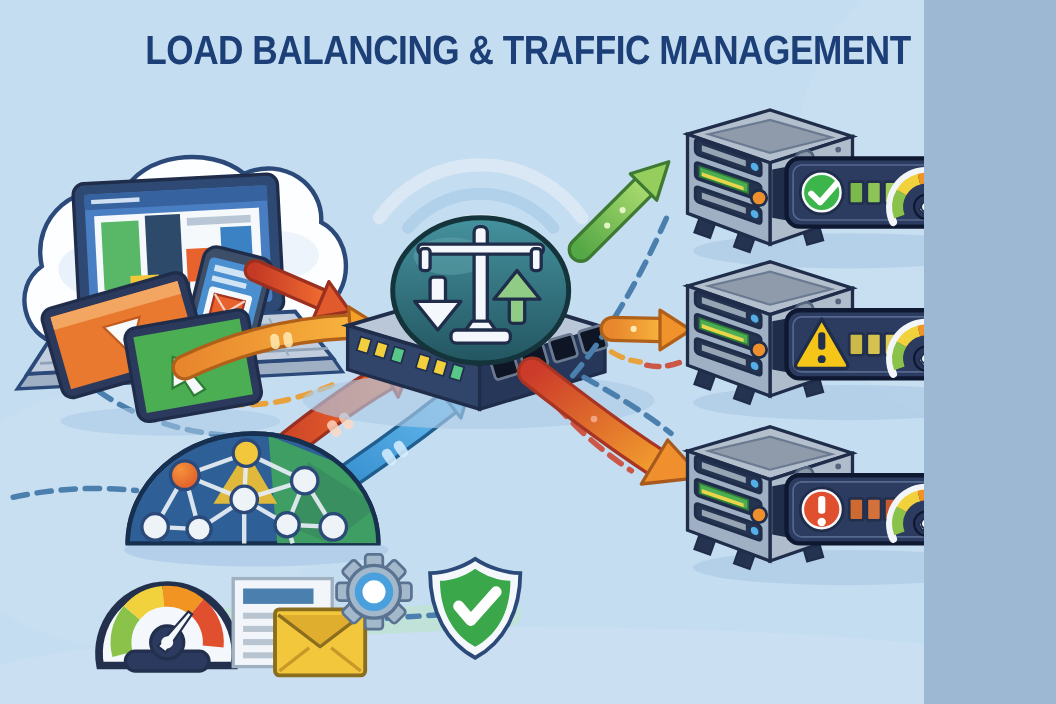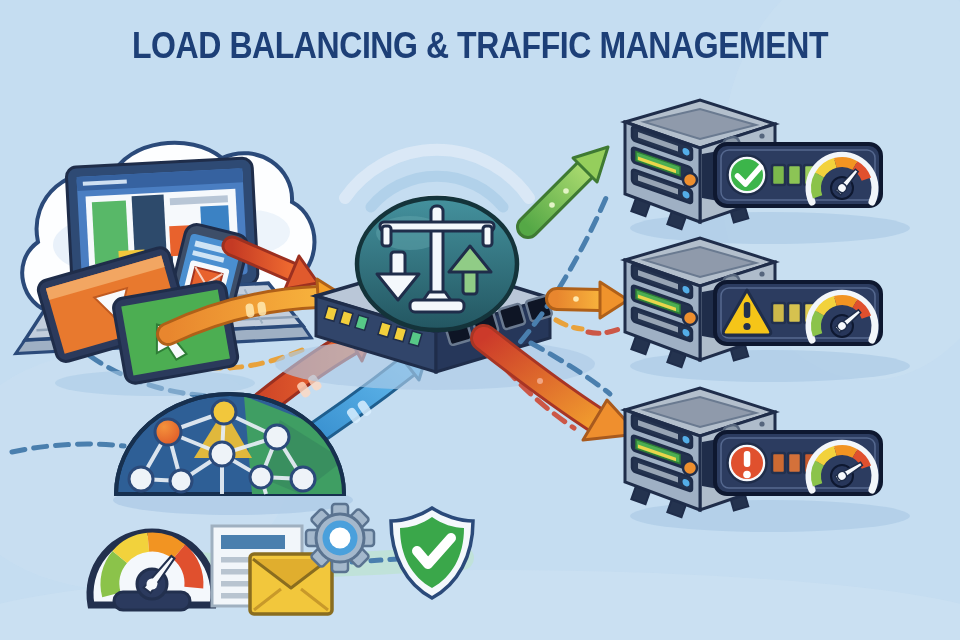--- a/index.html
+++ b/index.html
@@ -1,16 +1,16 @@
 <!DOCTYPE html>
 <html><head>
 <meta charset="utf-8">
 <style>
   html,body{margin:0;padding:0;background:#9db8d2;}
-  .stage{position:relative;width:960px;height:640px;overflow:hidden;font-family:"Liberation Sans",sans-serif;}
+  .stage{position:relative;width:840px;height:640px;overflow:hidden;font-family:"Liberation Sans",sans-serif;}
   svg{display:block;}
   .title-text{font-family:"Liberation Sans","DejaVu Sans",sans-serif;font-weight:700;font-size:37px;letter-spacing:-0.5px;}
 </style>
 </head>
 <body>
 
 <div class="stage">
 <svg width="960" height="640" viewBox="0 0 960 640">
   <defs>
     <linearGradient id="gRed" x1="0" y1="0" x2="1" y2="0">

